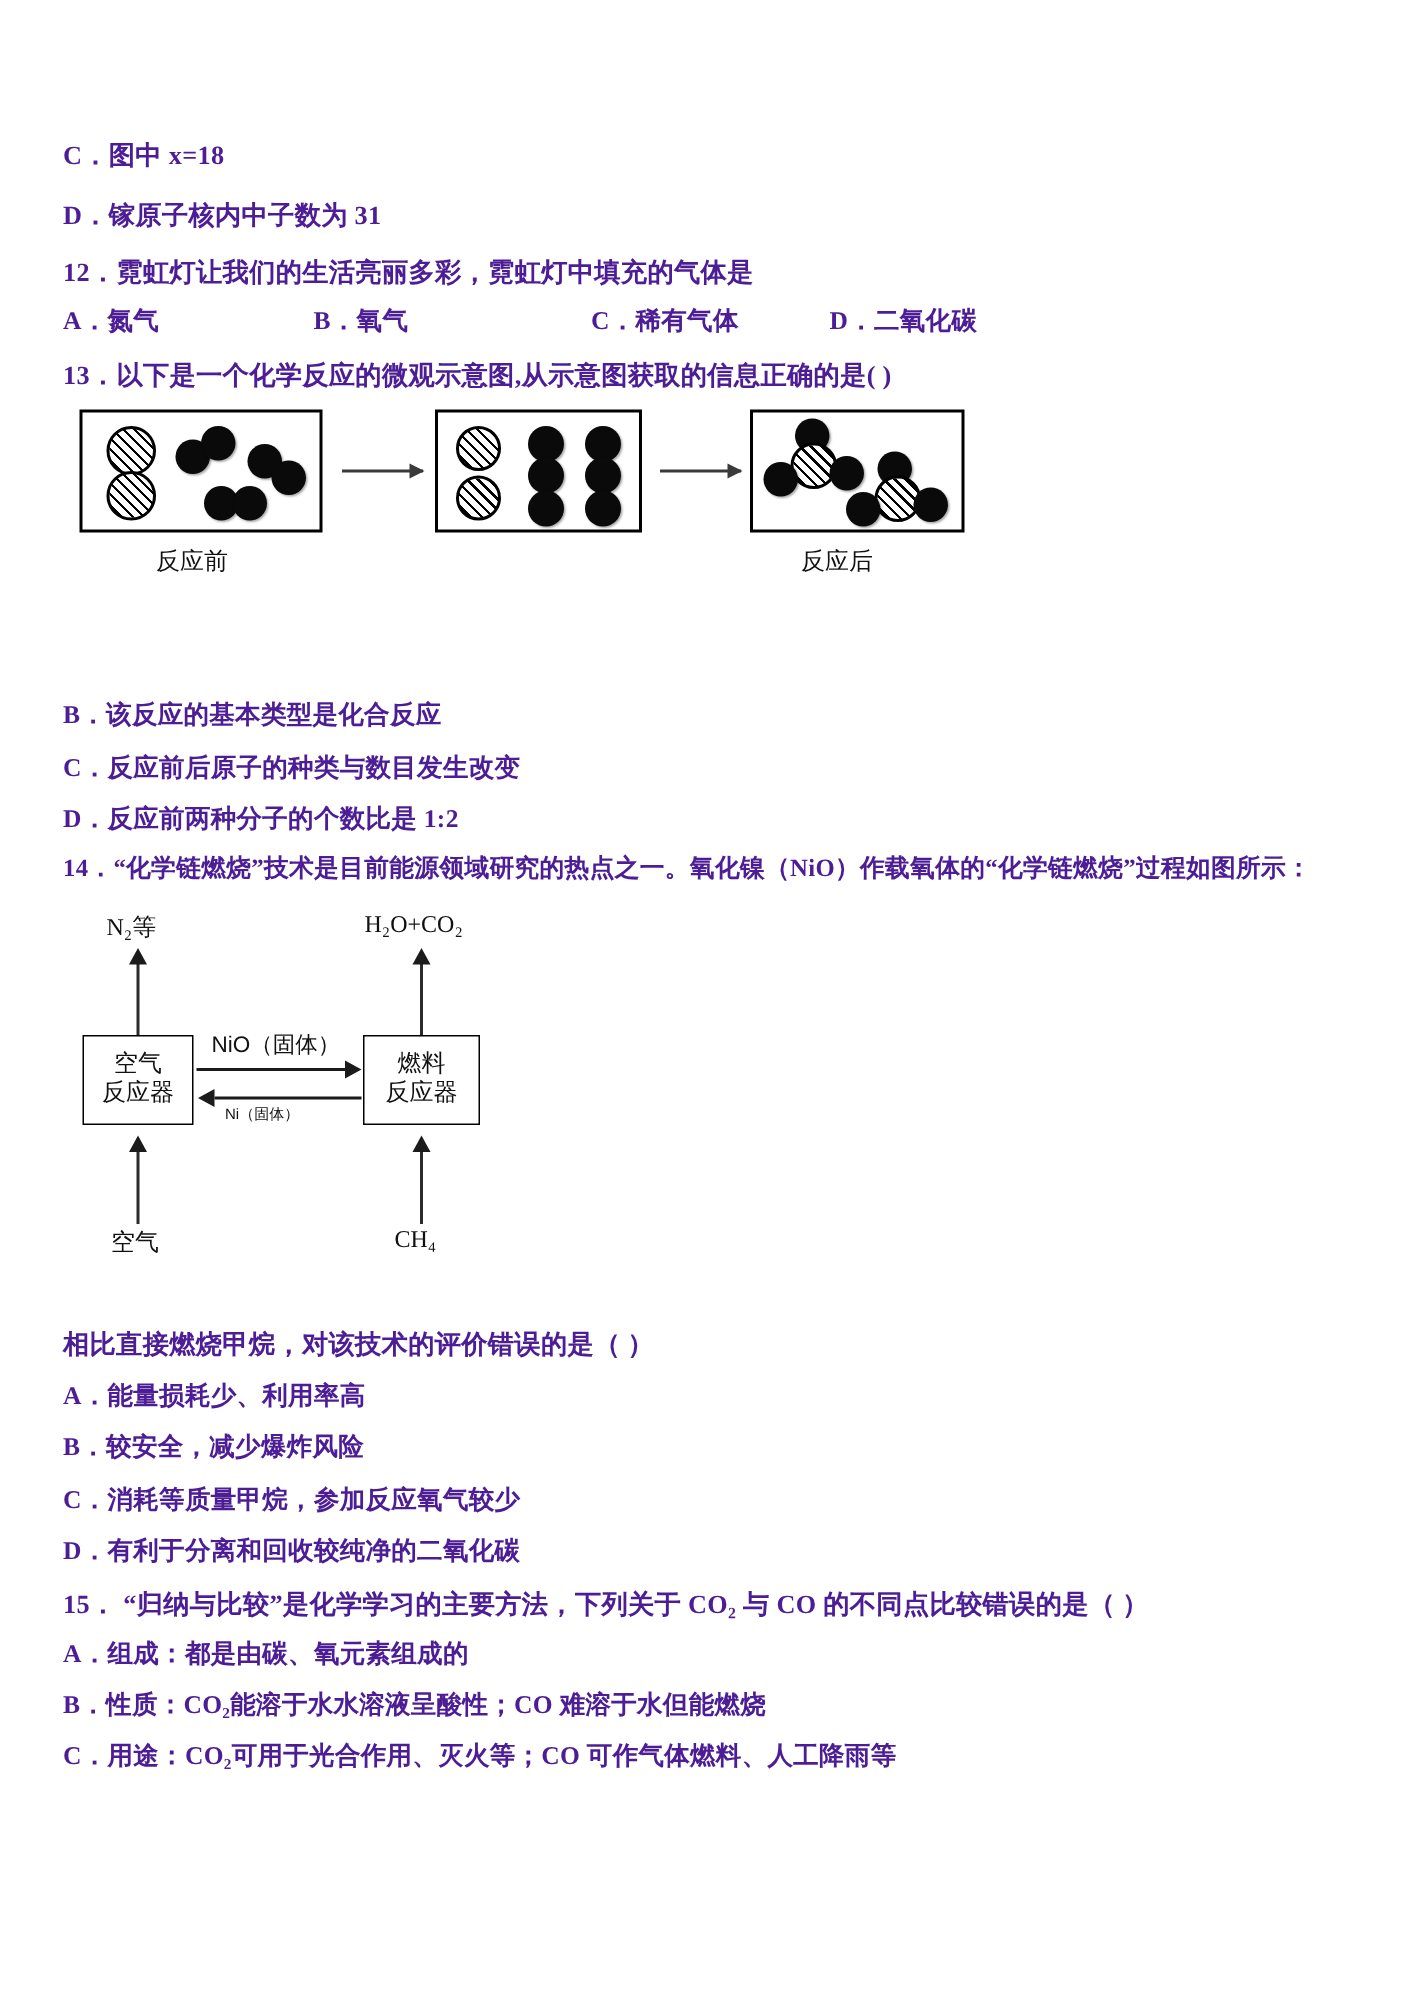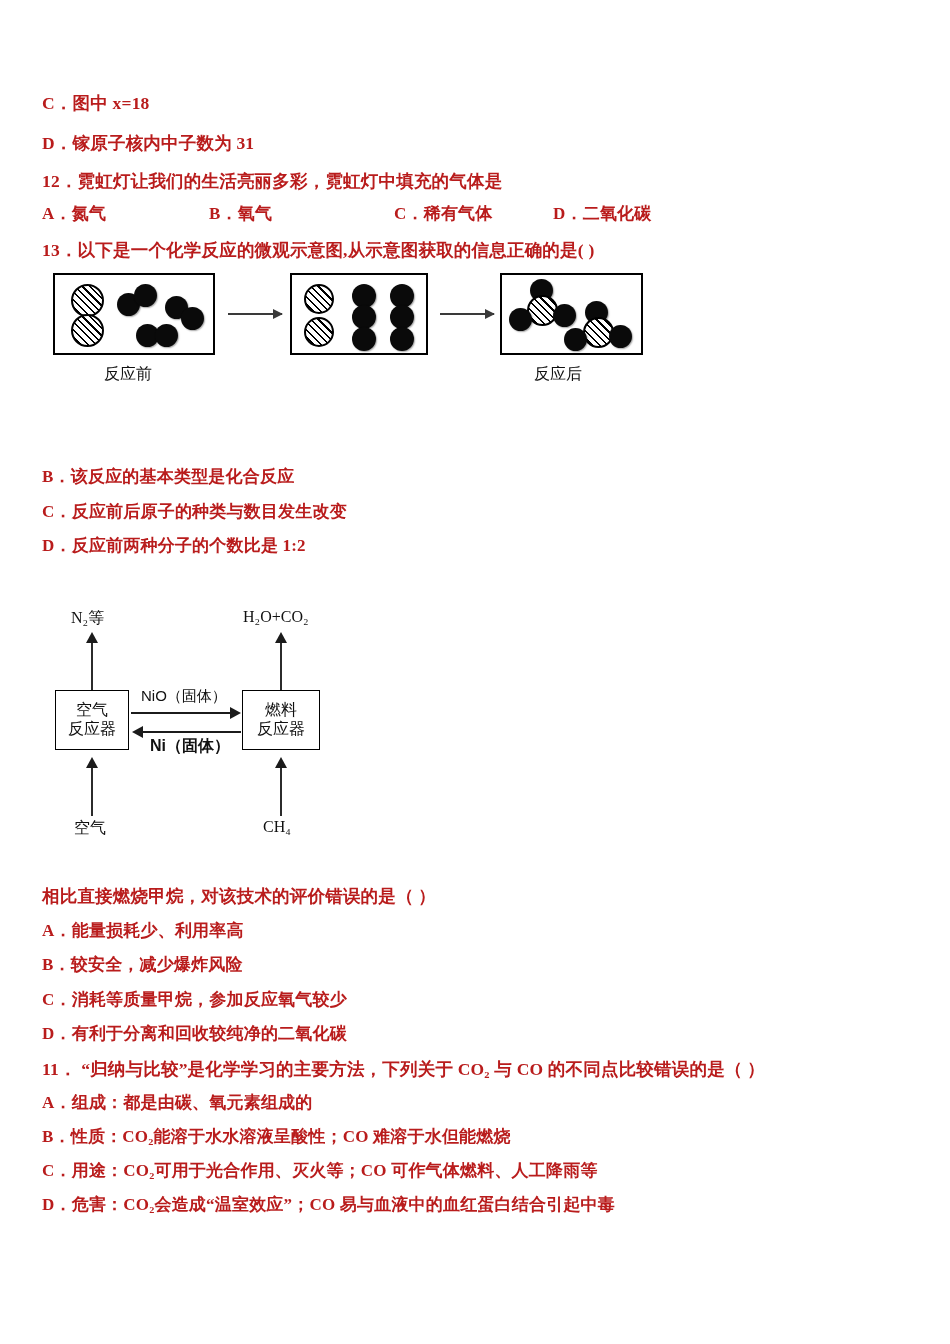--- a/index.html
+++ b/index.html
@@ -18,21 +18,21 @@
   .page {
     position: absolute;
     left: 0; top: 0;
     width: 950px;
     height: 1344px;
   }
   .line {
     position: absolute;
     white-space: nowrap;
     font-weight: bold;
-    color: #b91c1c;
+    color: #4c1d95;
   }
   .q-line { font-size: 17.5px; letter-spacing: 0.2px; }
   .opt-line { font-size: 17px; letter-spacing: 0.2px; }
 
   
   #micro-diagram { position: absolute; left: 0; top: 0; width: 950px; height: 140px; }
   .mbox {
     position: absolute;
     border: 2.5px solid #000;
     background: #fff;
@@ -194,20 +194,21 @@
     </div>
 
     <div class="dlabel" style="left:104px; top:99px;">反应前</div>
     <div class="dlabel" style="left:534px; top:99px;">反应后</div>
   </div>
 
   <div class="line opt-line" style="left:42px; top:465px;">B．该反应的基本类型是化合反应</div>
   <div class="line opt-line" style="left:42px; top:500px;">C．反应前后原子的种类与数目发生改变</div>
   <div class="line opt-line" style="left:42px; top:534px;">D．反应前两种分子的个数比是 1:2</div>
 
+  <div class="line q-line" style="left:42px; top:568px; font-size:16.5px;">14．“化学链燃烧”技术是目前能源领域研究的热点之一。氧化镍（NiO）作载氧体的“化学链燃烧”过程如图所示：</div>
 
   <div id="flow-diagram" style="top:600px;padding-left:24px;">
 
     <div class="flabel" style="left:71px; top:8px;">N₂等</div>
     <div class="vline" style="left:91px; top:38px; height:52px;"></div>
     <div class="vhead-up" style="left:86px; top:32px;"></div>
 
     <div class="flabel" style="left:243px; top:8px;">H₂O+CO₂</div>
     <div class="vline" style="left:280px; top:38px; height:52px;"></div>
     <div class="vhead-up" style="left:275px; top:32px;"></div>
@@ -221,36 +222,35 @@
       <span>燃料</span>
       <span>反应器</span>
     </div>
 
     <div class="flabel cn" style="left:141px; top:87px; font-size:15px;">NiO（固体）</div>
     <div class="hline" style="left:131px; top:112px; width:101px;"></div>
     <div class="hhead-right" style="left:230px; top:107px;"></div>
 
     <div class="hline" style="left:143px; top:131px; width:98px;"></div>
     <div class="hhead-left" style="left:132px; top:126px;"></div>
-    <div class="flabel cn" style="left:150px; top:136px; font-size:16px;font-weight:bold;">Ni（固体）</div>
+    <div class="flabel cn" style="left:150px; top:136px; font-size:10px;">Ni（固体）</div>
 
     <div class="vline" style="left:91px; top:168px; height:48px;"></div>
     <div class="vhead-up" style="left:86px; top:157px;"></div>
     <div class="flabel cn" style="left:74px; top:218px;">空气</div>
 
     <div class="vline" style="left:280px; top:168px; height:48px;"></div>
     <div class="vhead-up" style="left:275px; top:157px;"></div>
     <div class="flabel" style="left:263px; top:218px;">CH₄</div>
   </div>
 
   <div class="line q-line" style="left:42px; top:884px;">相比直接燃烧甲烷，对该技术的评价错误的是（      ）</div>
   <div class="line opt-line" style="left:42px; top:919px;">A．能量损耗少、利用率高</div>
   <div class="line opt-line" style="left:42px; top:953px;">B．较安全，减少爆炸风险</div>
   <div class="line opt-line" style="left:42px; top:988px;">C．消耗等质量甲烷，参加反应氧气较少</div>
   <div class="line opt-line" style="left:42px; top:1022px;">D．有利于分离和回收较纯净的二氧化碳</div>
 
-  <div class="line q-line" style="left:42px; top:1057px;">11．  “归纳与比较”是化学学习的主要方法，下列关于 CO₂ 与 CO 的不同点比较错误的是（      ）</div>
+  <div class="line q-line" style="left:42px; top:1057px;">15．  “归纳与比较”是化学学习的主要方法，下列关于 CO₂ 与 CO 的不同点比较错误的是（      ）</div>
   <div class="line opt-line" style="left:42px; top:1091px;">A．组成：都是由碳、氧元素组成的</div>
   <div class="line opt-line" style="left:42px; top:1125px;">B．性质：CO₂能溶于水水溶液呈酸性；CO 难溶于水但能燃烧</div>
   <div class="line opt-line" style="left:42px; top:1159px;">C．用途：CO₂可用于光合作用、灭火等；CO 可作气体燃料、人工降雨等</div>
-  <div class="line opt-line" style="left:42px; top:1193px;">D．危害：CO₂会造成“温室效应”；CO 易与血液中的血红蛋白结合引起中毒</div>
 
 </div>
 
 </body></html>

